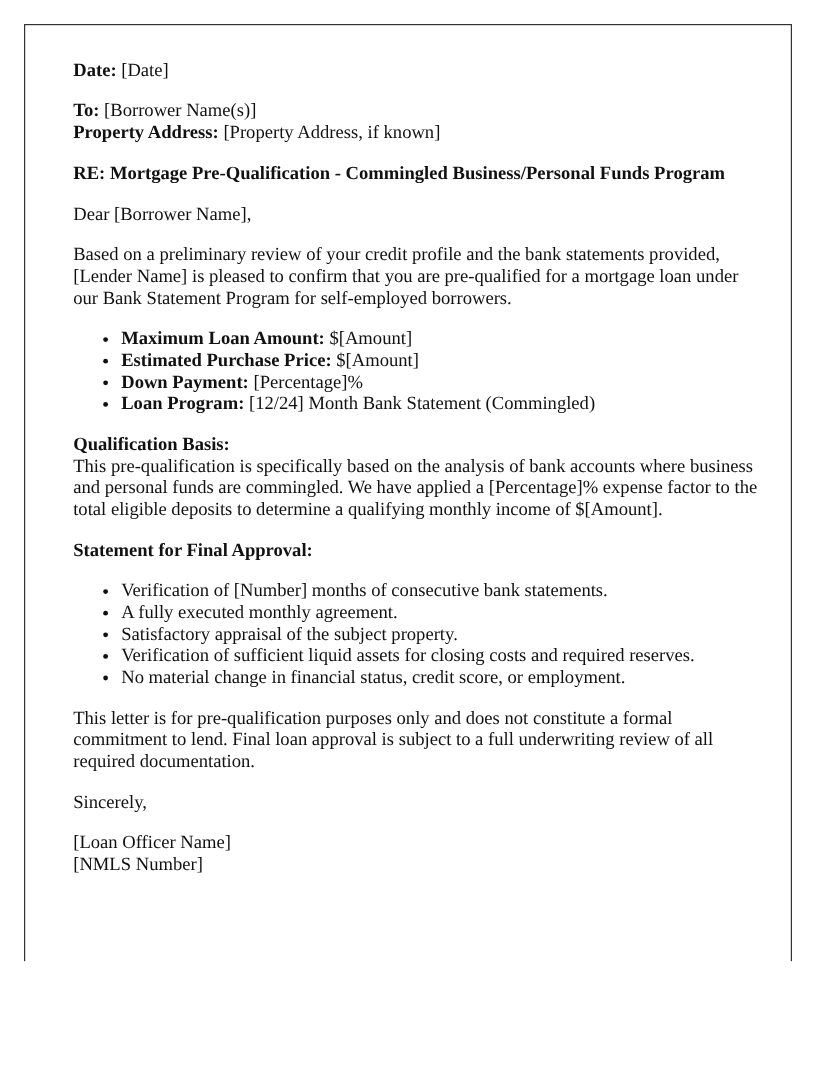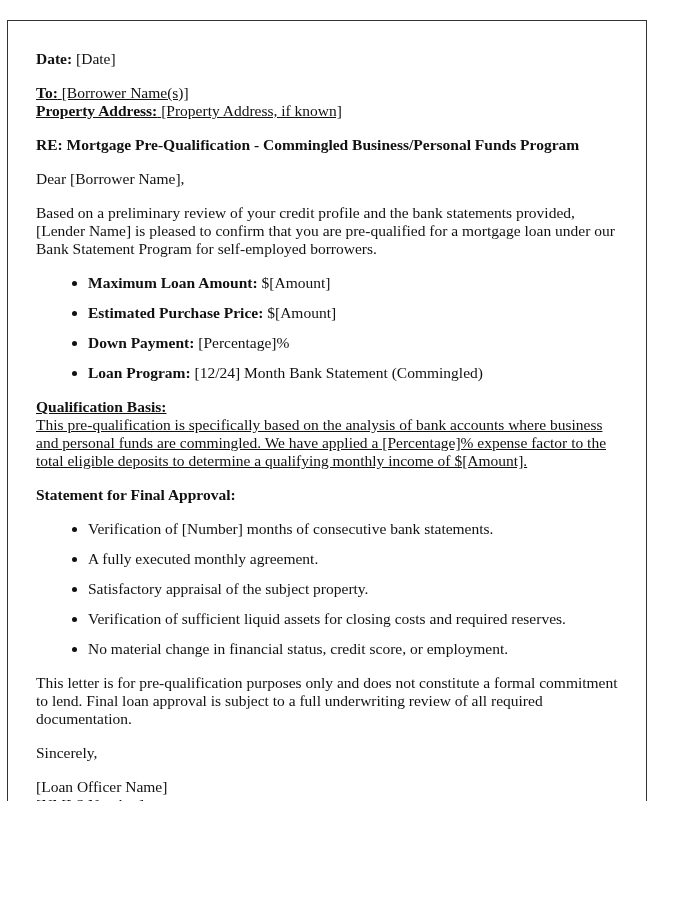--- a/index.html
+++ b/index.html
@@ -1,30 +1,30 @@
 <!DOCTYPE html>
 <html><head>
 <meta charset="utf-8">
 <style>
   html, body { margin: 0; padding: 0; background: #ffffff; }
   body { width: 700px; height: 900px; position: relative; overflow: hidden; }
   .letter {
-    position: absolute; left: 7px; top: 20px;
+    position: absolute; left: 20px; top: 20px;
     width: 640px; height: 781px;
     border: 1px solid #333333; border-bottom: none;
     box-sizing: border-box; overflow: hidden;
-    padding: 29px 28px 0 28px;
+    padding: 29px 28px 0 40px;
     font-family: "Liberation Serif", serif;
     font-size: 15.5px; line-height: 18px; color: #111111;
   }
   p { margin: 0 0 16px 0; }
   b { font-weight: bold; }
   ul { margin: 0 0 16px 0; padding-left: 40px; }
-  li { margin: 12px; }
-  .block { margin: 0 0 16px 0; text-decoration: underline; }
+  li { margin: 0; }
+  .block { margin: 0 0 16px 0; }
   .line { display: block; }
 </style>
 </head>
 <body>
 
 <div class="letter">
   <p><b>Date:</b> <span>[Date]</span></p>
 
   <div class="block">
     <span class="line"><b>To:</b> <span>[Borrower Name(s)]</span></span>

